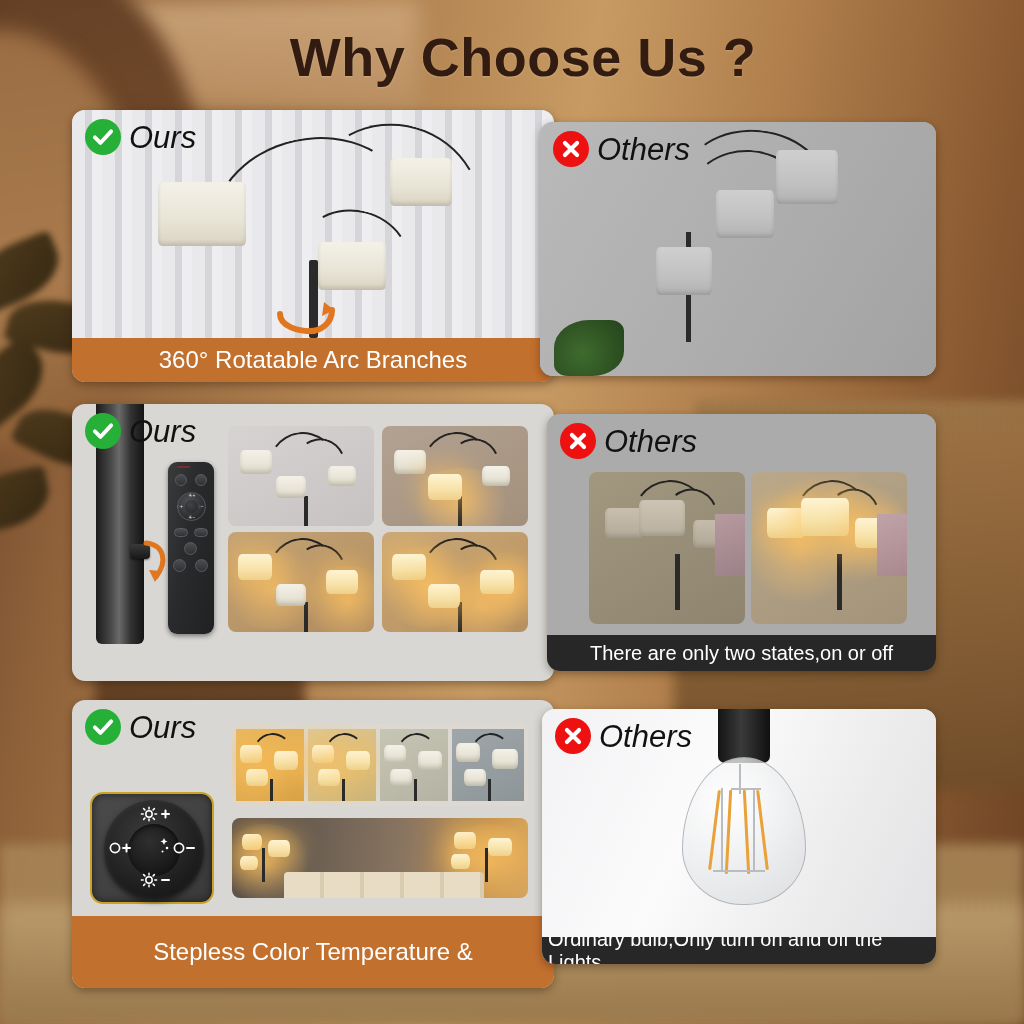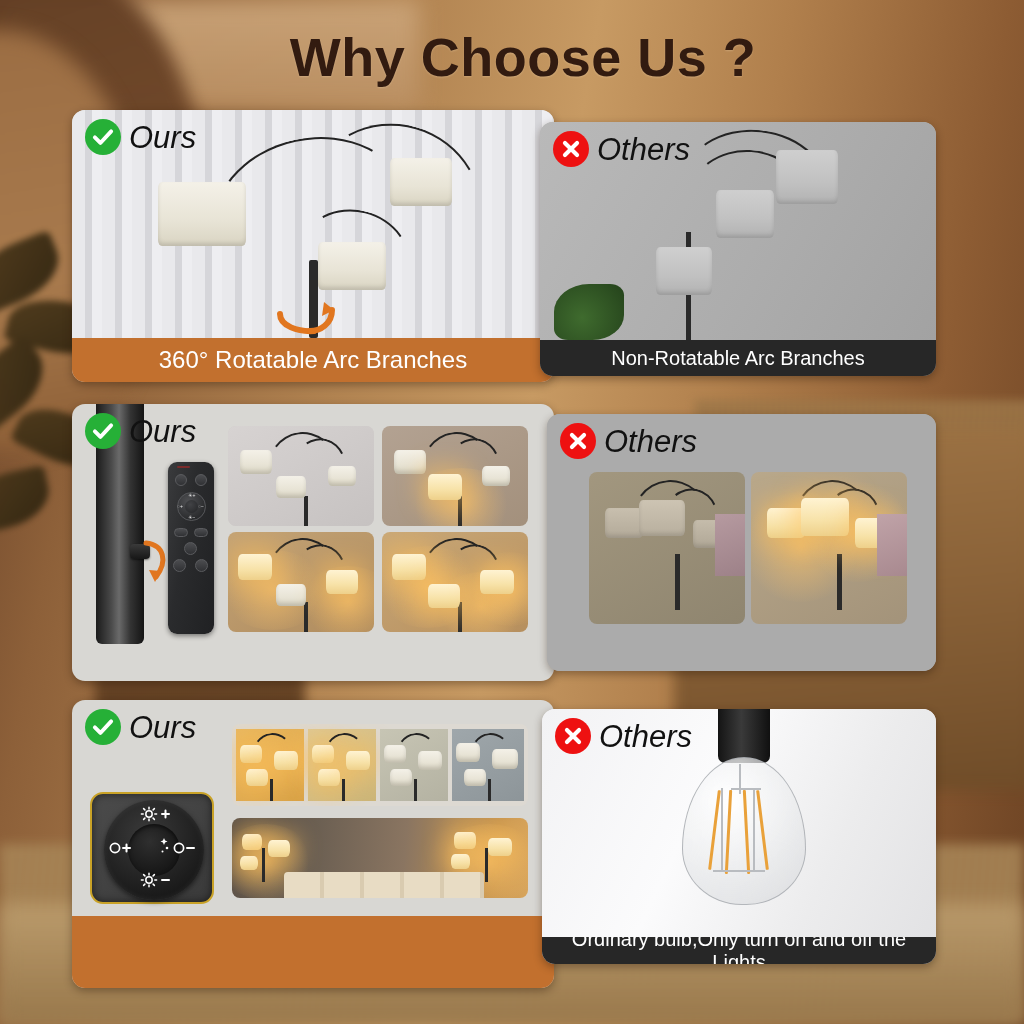--- a/index.html
+++ b/index.html
@@ -82,21 +82,21 @@
   
   .panel {
     position:absolute; border-radius:13px; overflow:hidden;
     box-shadow: 0 3px 9px rgba(40,22,8,.38);
     display:flex; flex-direction:column;
   }
   .panel-body { position:relative; flex:1; overflow:hidden; }
 
   .caption {
     flex:0 0 auto; display:flex; align-items:center; justify-content:center;
-    color:#fff; text-align:center; line-height:1.12;
+    color:#fff; text-align:left; line-height:1.12;
     padding:4px 6px;
   }
   .cap-ours { background:#c2702e; font-size:24px; }
   .cap-others { background:#272727; font-size:20px; }
 
   
   .badge-row {
     position:absolute; top:9px; left:13px; z-index:6;
     display:flex; align-items:center; gap:8px;
   }
@@ -282,21 +282,20 @@
                 border-radius:50% 20% 45% 20%;"></div>
     <div class="badge-row">
       <span class="badge no">
         <svg viewBox="0 0 24 24">
             <path d="M6.4 6.4 L17.6 17.6 M17.6 6.4 L6.4 17.6" fill="none" stroke="#fff" stroke-width="3.8" stroke-linecap="round"></path>
           </svg>
       </span>
       <span class="badge-label">Others</span>
     </div>
   </div>
-  <div class="caption cap-others" style="height:36px;">Non-Rotatable Arc Branches</div>
 </div>
 
 <div class="panel" style="left:72px; top:404px; width:482px; height:277px; background:#d8d7d3;">
   <div class="panel-body">
 
     <div class="pole" style="left:24px; top:-10px; width:48px; height:250px;"></div>
     <div class="pole-knob" style="left:58px; top:140px;"></div>
     <svg style="position:absolute; left:68px; top:135px;" width="34" height="48" viewBox="0 0 34 48">
       <path d="M6 4 C24 6 28 22 16 38" fill="none" stroke="#e1761f" stroke-width="5" stroke-linecap="round"></path>
       <path d="M21 32 L15 43 L9 31 Z" fill="#e1761f"></path>
@@ -400,20 +399,21 @@
     </div>
     <div class="badge-row">
       <span class="badge no">
         <svg viewBox="0 0 24 24">
             <path d="M6.4 6.4 L17.6 17.6 M17.6 6.4 L6.4 17.6" fill="none" stroke="#fff" stroke-width="3.8" stroke-linecap="round"></path>
           </svg>
       </span>
       <span class="badge-label">Others</span>
     </div>
   </div>
+  <div class="caption cap-others" style="height:36px;">There are only two states,on or off</div>
 </div>
 
 <div class="panel" style="left:72px; top:700px; width:482px; height:288px; background:#d8d7d3;">
   <div class="panel-body">
 
     <div class="dial-box" style="left:18px; top:92px; width:124px; height:112px;">
       <div class="dial-outer" style="left:12px; top:6px; width:100px; height:100px;"></div>
       <div class="dial-inner" style="left:36px; top:30px; width:52px; height:52px;"></div>
 
       <div class="dial-ico" style="left:48px; top:12px;">
@@ -515,20 +515,21 @@
     <div class="badge-row">
       <span class="badge ok">
         <svg viewBox="0 0 24 24">
             <path d="M4.5 12.4 L9.6 17.5 L19.5 6.8" fill="none" stroke="#fff" stroke-width="3.6" stroke-linecap="round" stroke-linejoin="round"></path>
           </svg>
       </span>
       <span class="badge-label">Ours</span>
     </div>
   </div>
   <div class="caption cap-ours" style="height:72px; flex-direction:column;">
+    <span>Stepless Color Temperature &amp;</span>
   </div>
 </div>
 
 <div class="panel" style="left:542px; top:709px; width:394px; height:255px; background:#f0f0f2;">
   <div class="panel-body">
     <div class="bulb-bg"></div>
     <div class="bulb-cap" style="left:176px; top:-2px; width:52px; height:56px;"></div>
     <div class="bulb-glass" style="left:140px; top:48px; width:124px; height:148px;">
       <div class="fil-wire" style="left:56px; top:6px; width:2px; height:30px;"></div>
       <div class="fil-wire" style="left:48px; top:30px; width:30px; height:2px;"></div>

